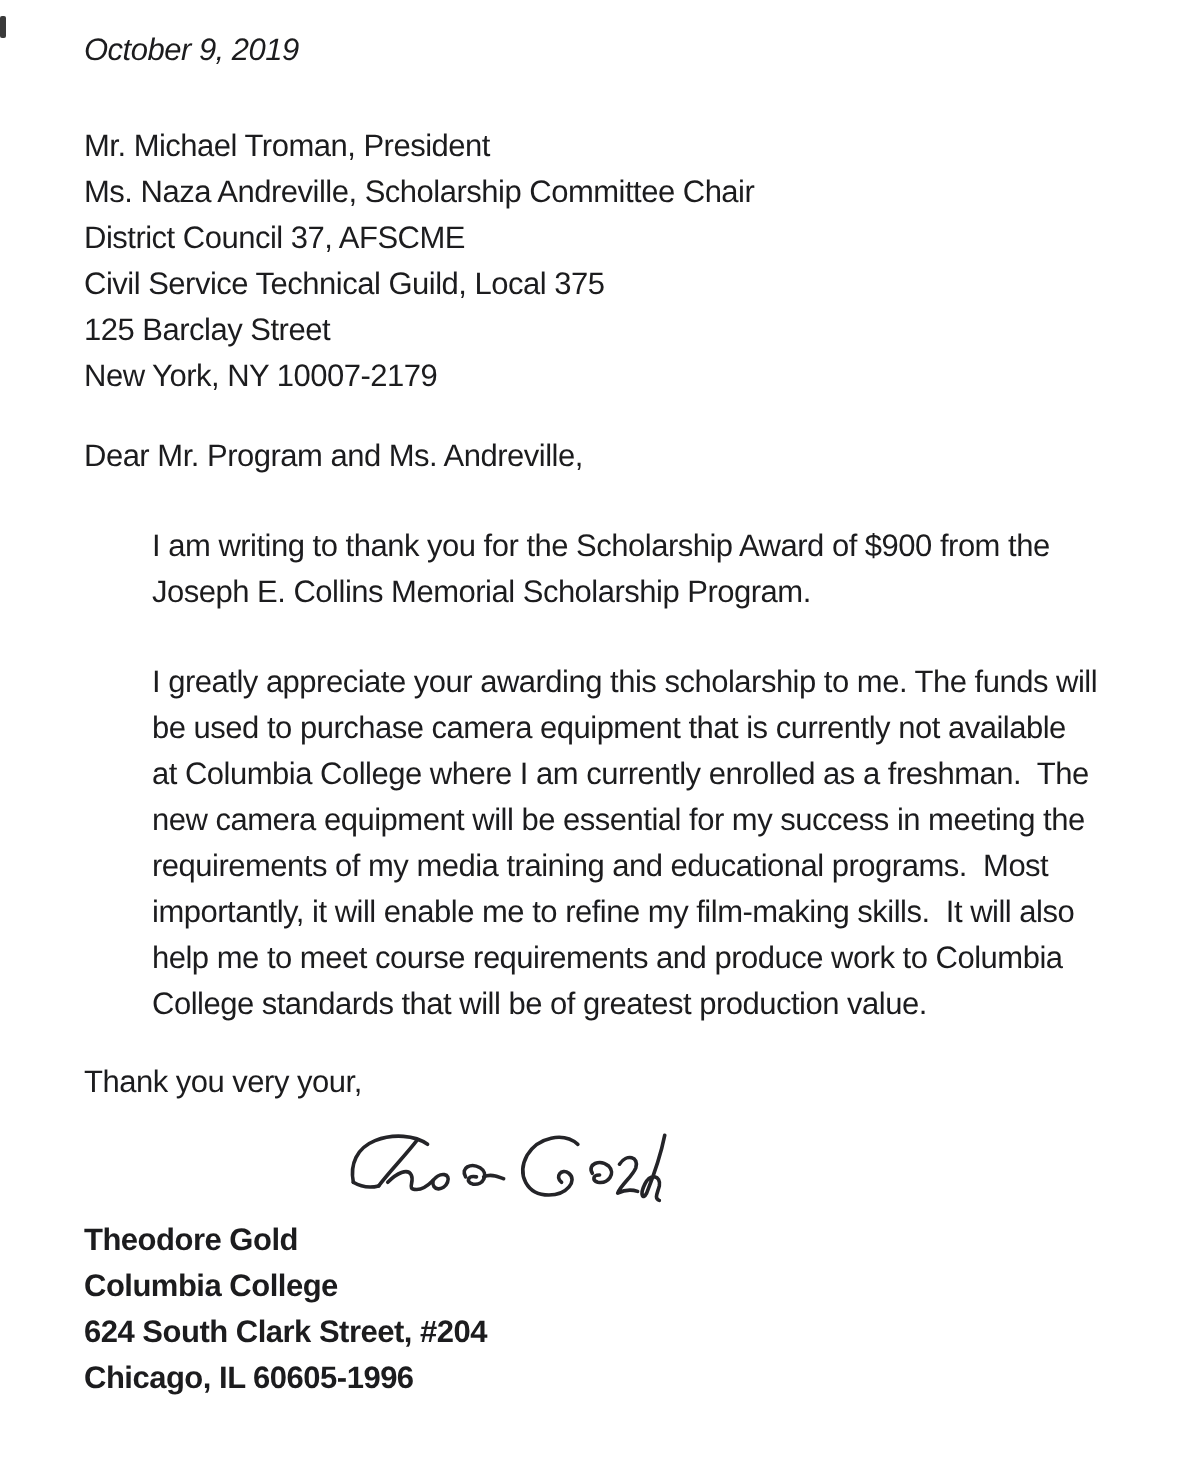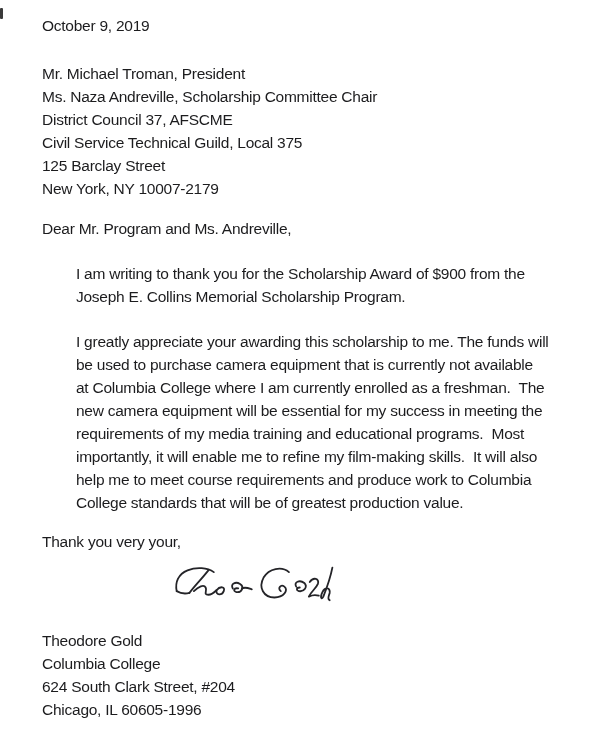--- a/index.html
+++ b/index.html
@@ -18,32 +18,32 @@
     font-size: 15.5px;
     letter-spacing: -0.25px;
     box-sizing: border-box;
     padding: 14px 20px 0 42px;
   }
   .line-block {
     white-space: pre;        
     line-height: 23px;
     margin: 0;
   }
-  .date-block        { margin-bottom: 25px; }
+  .date-block        { margin-bottom: 25px; font-style: italic; }
   .recipient-block   { margin-bottom: 17px; }
   .salutation-block  { margin-bottom: 22px; }
   .para-block        { margin-bottom: 22px; margin-left: 34px; }
   .para-2            { margin-bottom: 16px; }
   .closing-block     { margin-bottom: 0; }
   .signature-wrap {
     margin: 4px 0 0 122px;
     height: 52px;
   }
   .signature-wrap svg { display: block; }
-  .sender-block { margin-top: 20px; }
+  .sender-block { margin-top: 0; font-weight: bold; }
   .scan-artifact {
     position: absolute;
     left: 0;
     top: 8px;
     width: 3px;
     height: 11px;
     background: #3a3a3a;
     border-radius: 1px;
   }
 </style>

